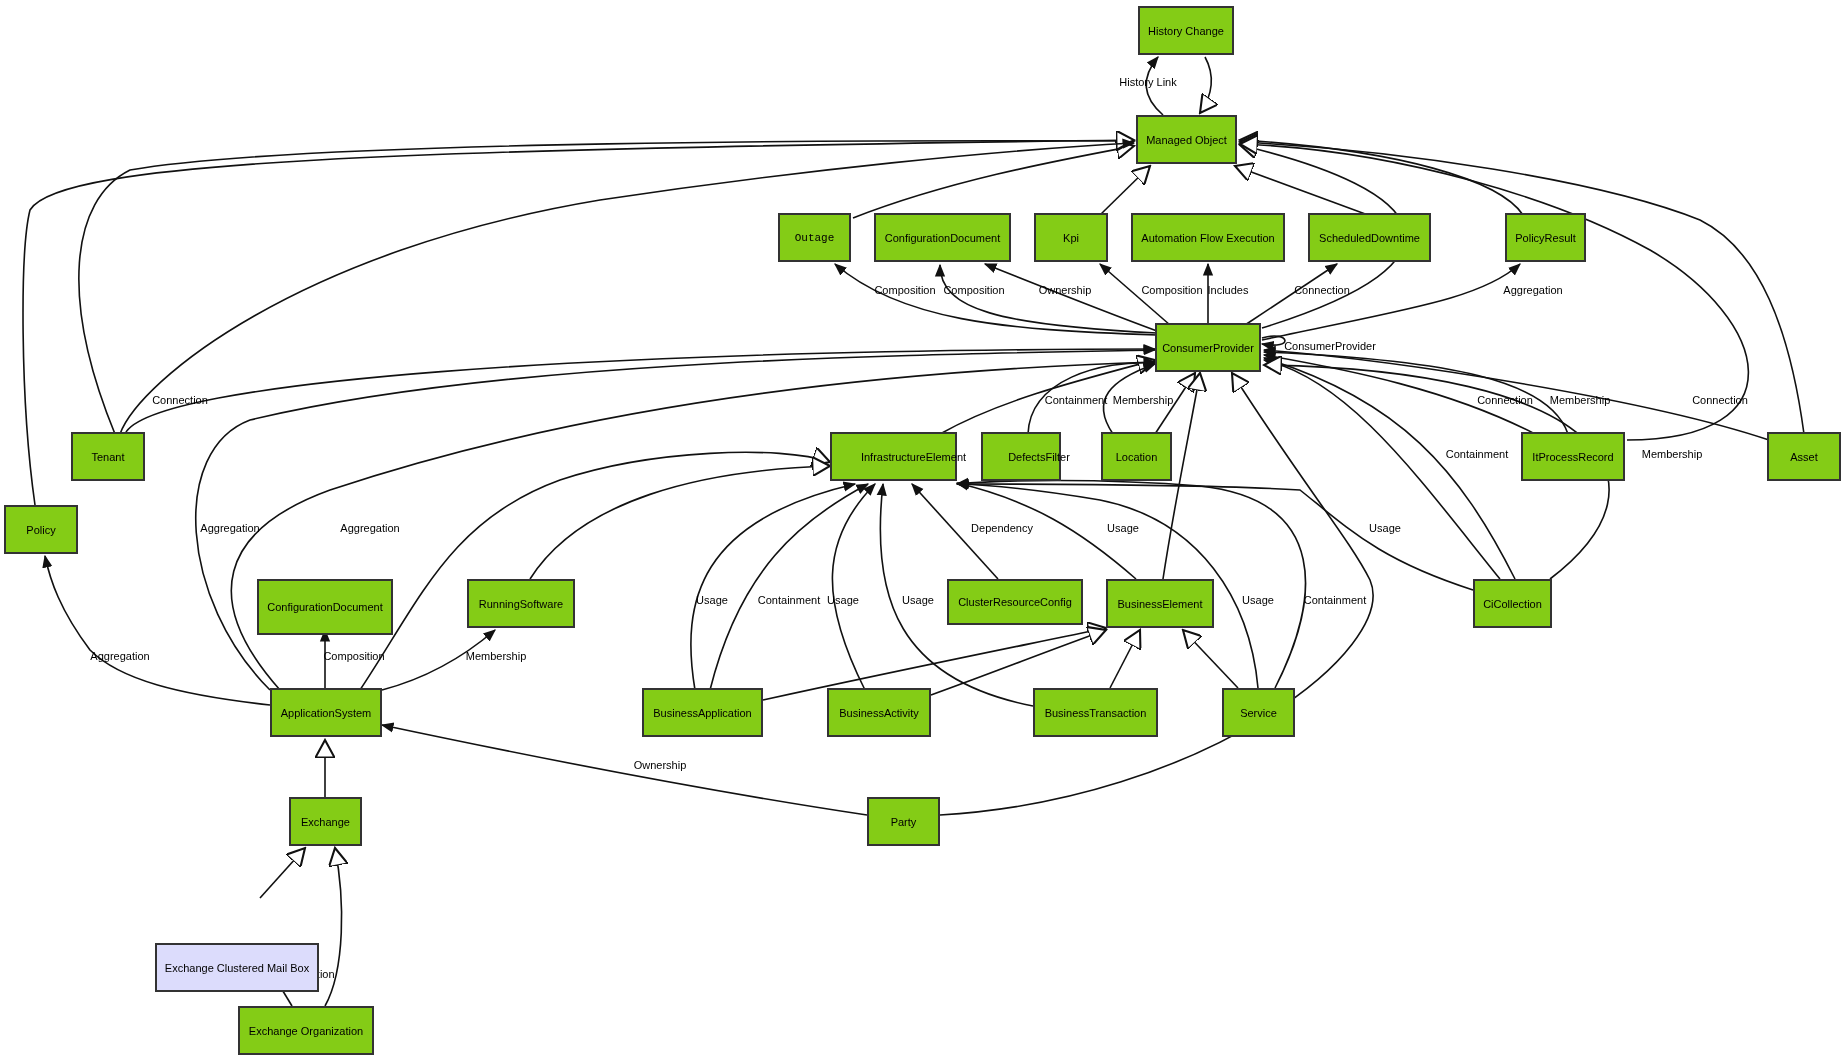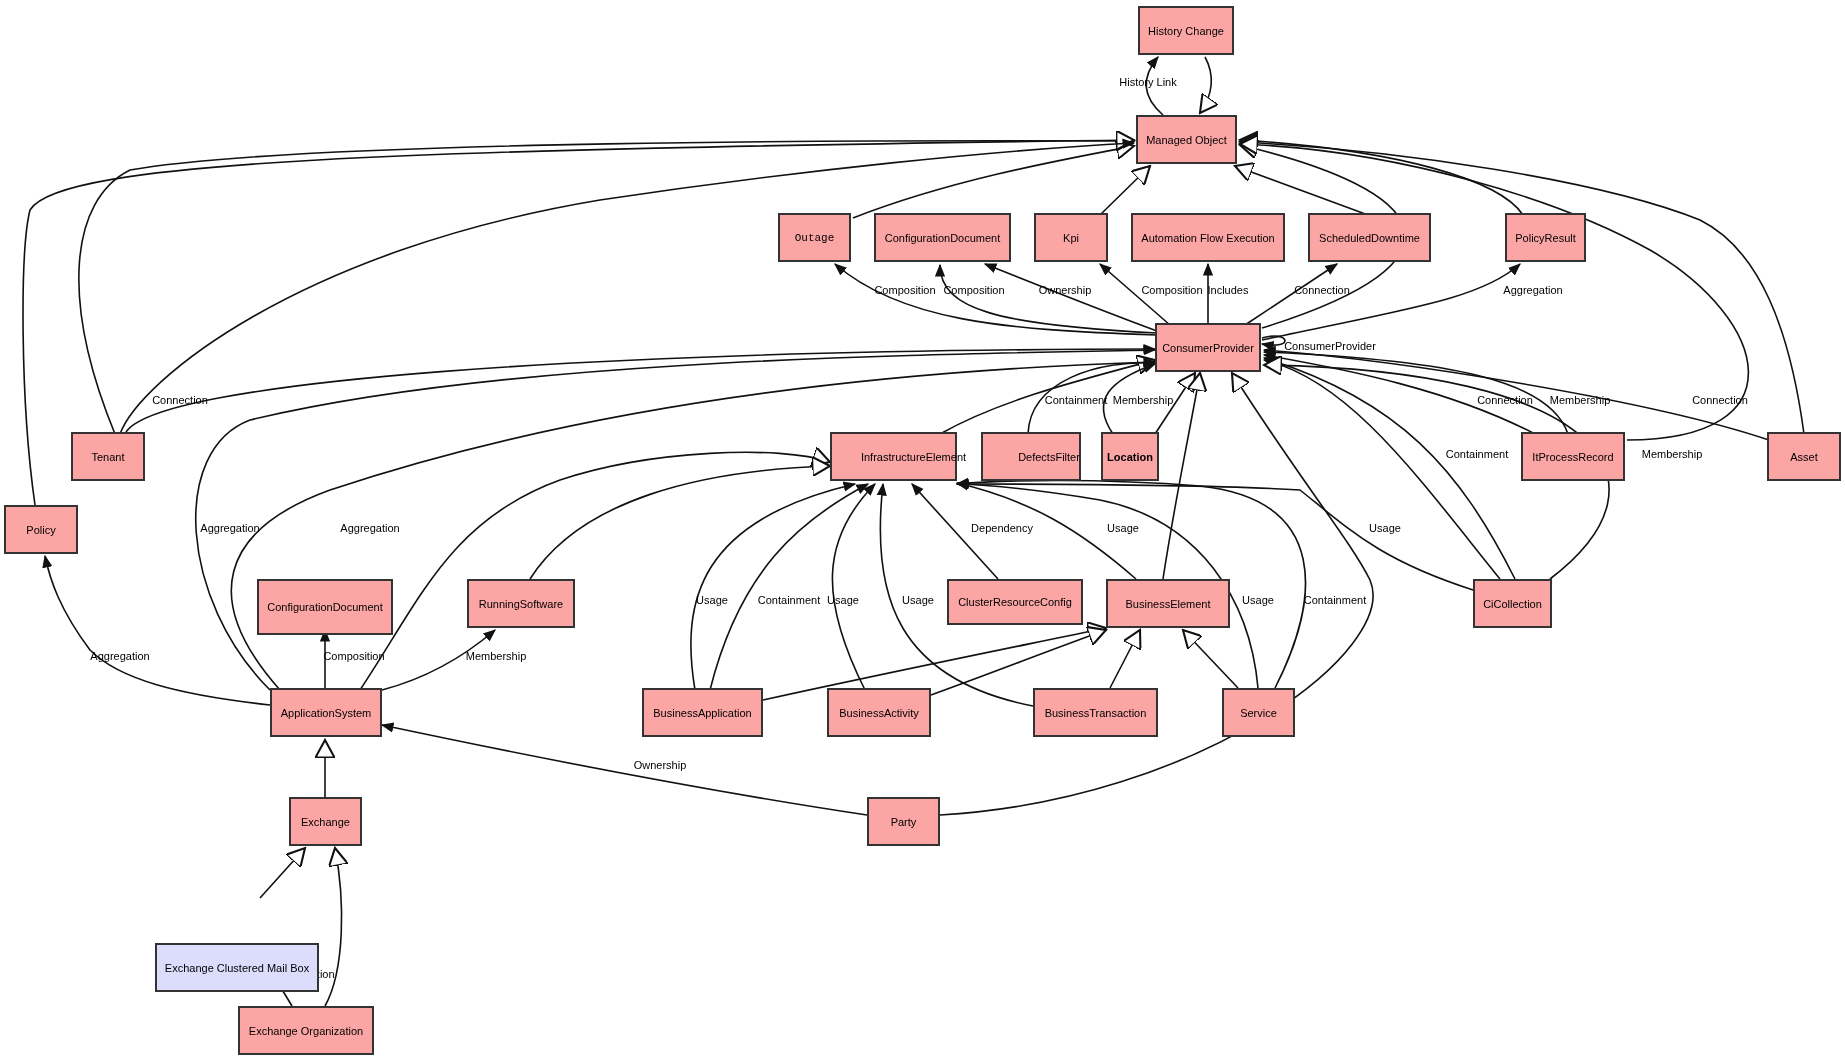--- a/index.html
+++ b/index.html
@@ -1,20 +1,20 @@
 <!DOCTYPE html>
 <html><head>
 <meta charset="utf-8">
 <style>
   html, body { margin: 0; padding: 0; background: #ffffff; }
   body { width: 1845px; height: 1060px; position: relative; overflow: hidden;
          font-family: "Liberation Sans", "DejaVu Sans", sans-serif; }
   #canvas { position: absolute; left: 0; top: 0; width: 1845px; height: 1060px; }
   .node { position: absolute; box-sizing: border-box; border: 2px solid #333333;
-          background: #fca5a5; display: flex; align-items: center; justify-content: center;
+          background: #84cc16; display: flex; align-items: center; justify-content: center;
           font-size: 11px; color: #000; white-space: nowrap; cursor: pointer; }
   .node.highlight { background: #dcdcfc; }
   svg text { font-family: "Liberation Sans", "DejaVu Sans", sans-serif; font-size: 11px; fill: #000; }
   .edge { fill: none; stroke: #111; stroke-width: 1.6; }
 </style>
 </head>
 <body>
 
 <svg id="canvas" width="1845" height="1060" xmlns="http://www.w3.org/2000/svg">
   <defs>
@@ -151,24 +151,24 @@
 <div class="node" style="left:1155px;top:323px;width:106px;height:49px;">
     <span>ConsumerProvider</span>
   </div>
 
 <div class="node" style="left:71px;top:432px;width:74px;height:49px;">
     <span>Tenant</span>
   </div>
 <div class="node" style="left:830px;top:432px;width:127px;height:49px;padding-left:40px;">
     <span>InfrastructureElement</span>
   </div>
-<div class="node" style="left:981px;top:432px;width:100px;height:49px;padding-left:36px;">
+<div class="node" style="left:981px;top:432px;width:80px;height:49px;padding-left:36px;">
     <span>DefectsFilter</span>
   </div>
-<div class="node" style="left:1101px;top:432px;width:58px;height:49px;font-weight:bold;">
+<div class="node" style="left:1101px;top:432px;width:71px;height:49px;">
     <span>Location</span>
   </div>
 <div class="node" style="left:1521px;top:432px;width:104px;height:49px;">
     <span>ItProcessRecord</span>
   </div>
 <div class="node" style="left:1767px;top:432px;width:74px;height:49px;">
     <span>Asset</span>
   </div>
 
 <div class="node" style="left:4px;top:505px;width:74px;height:49px;">
@@ -177,21 +177,21 @@
 
 <div class="node" style="left:257px;top:579px;width:136px;height:56px;">
     <span>ConfigurationDocument</span>
   </div>
 <div class="node" style="left:467px;top:579px;width:108px;height:49px;">
     <span>RunningSoftware</span>
   </div>
 <div class="node" style="left:947px;top:579px;width:136px;height:46px;">
     <span>ClusterResourceConfig</span>
   </div>
-<div class="node" style="left:1106px;top:579px;width:124px;height:49px;justify-content:center;">
+<div class="node" style="left:1106px;top:579px;width:108px;height:49px;justify-content:center;">
     <span>BusinessElement</span>
   </div>
 <div class="node" style="left:1473px;top:579px;width:79px;height:49px;">
     <span>CiCollection</span>
   </div>
 
 <div class="node" style="left:270px;top:688px;width:112px;height:49px;">
     <span>ApplicationSystem</span>
   </div>
 <div class="node" style="left:642px;top:688px;width:121px;height:49px;">

